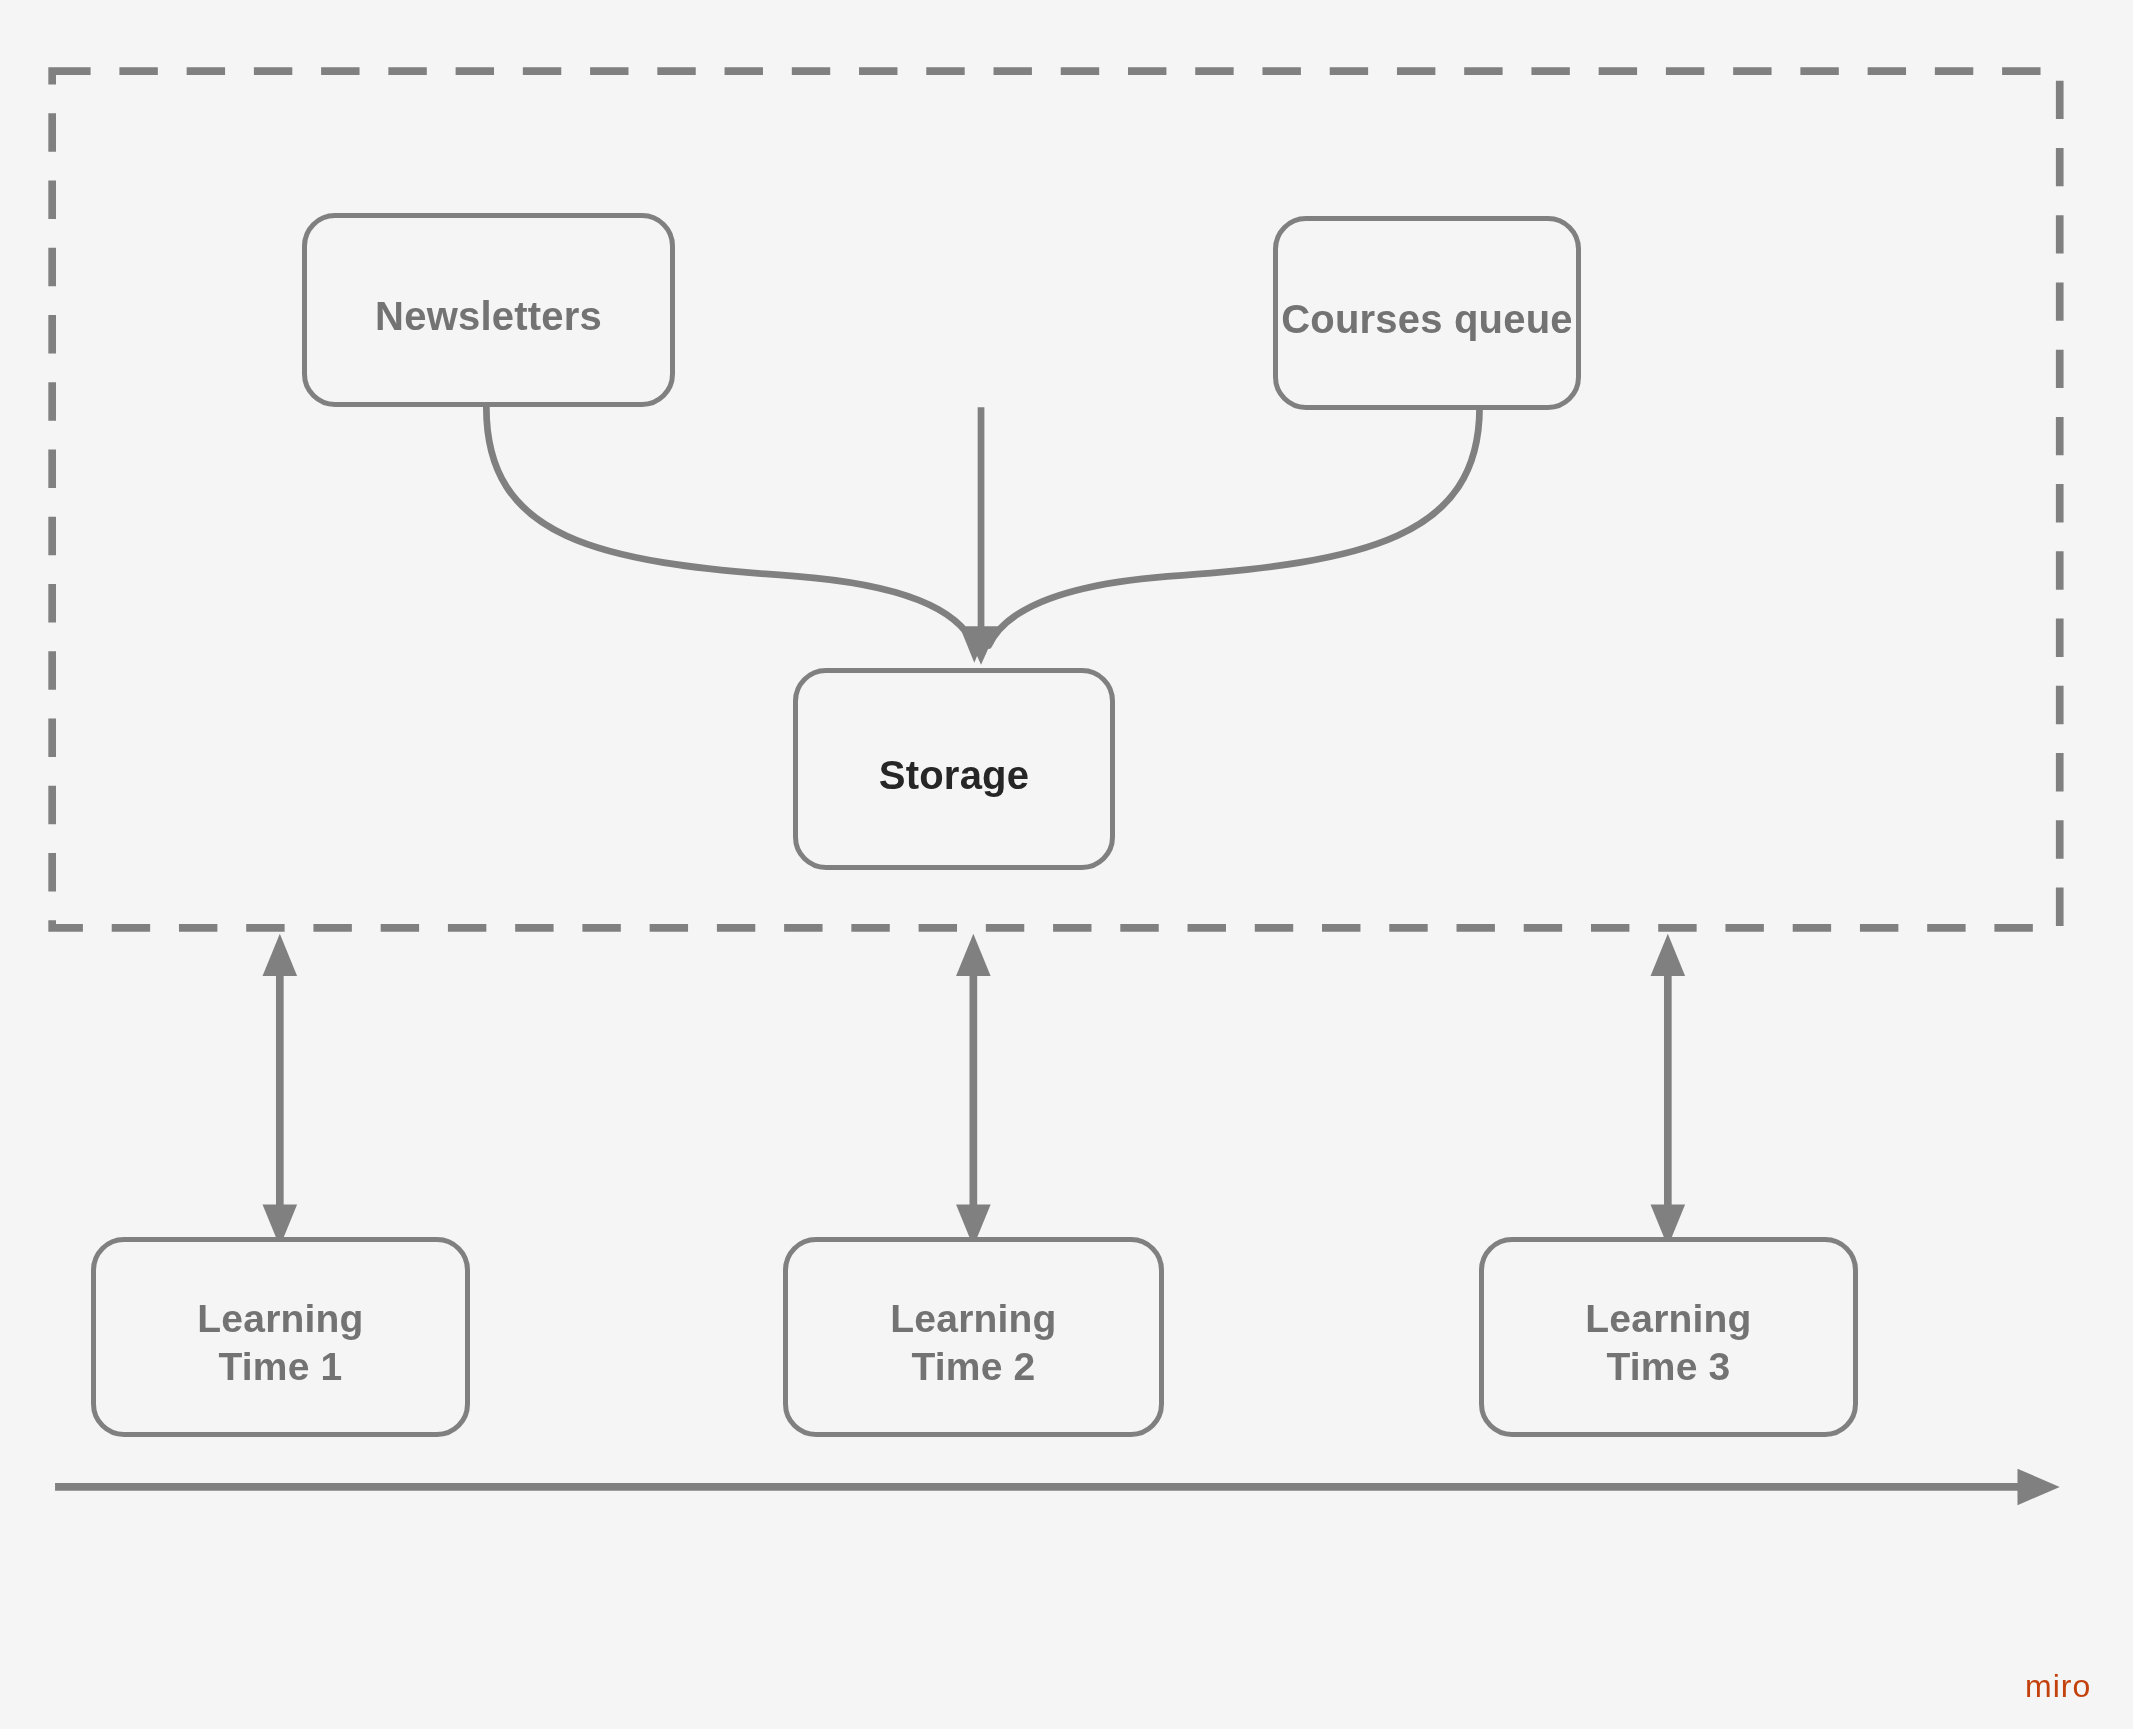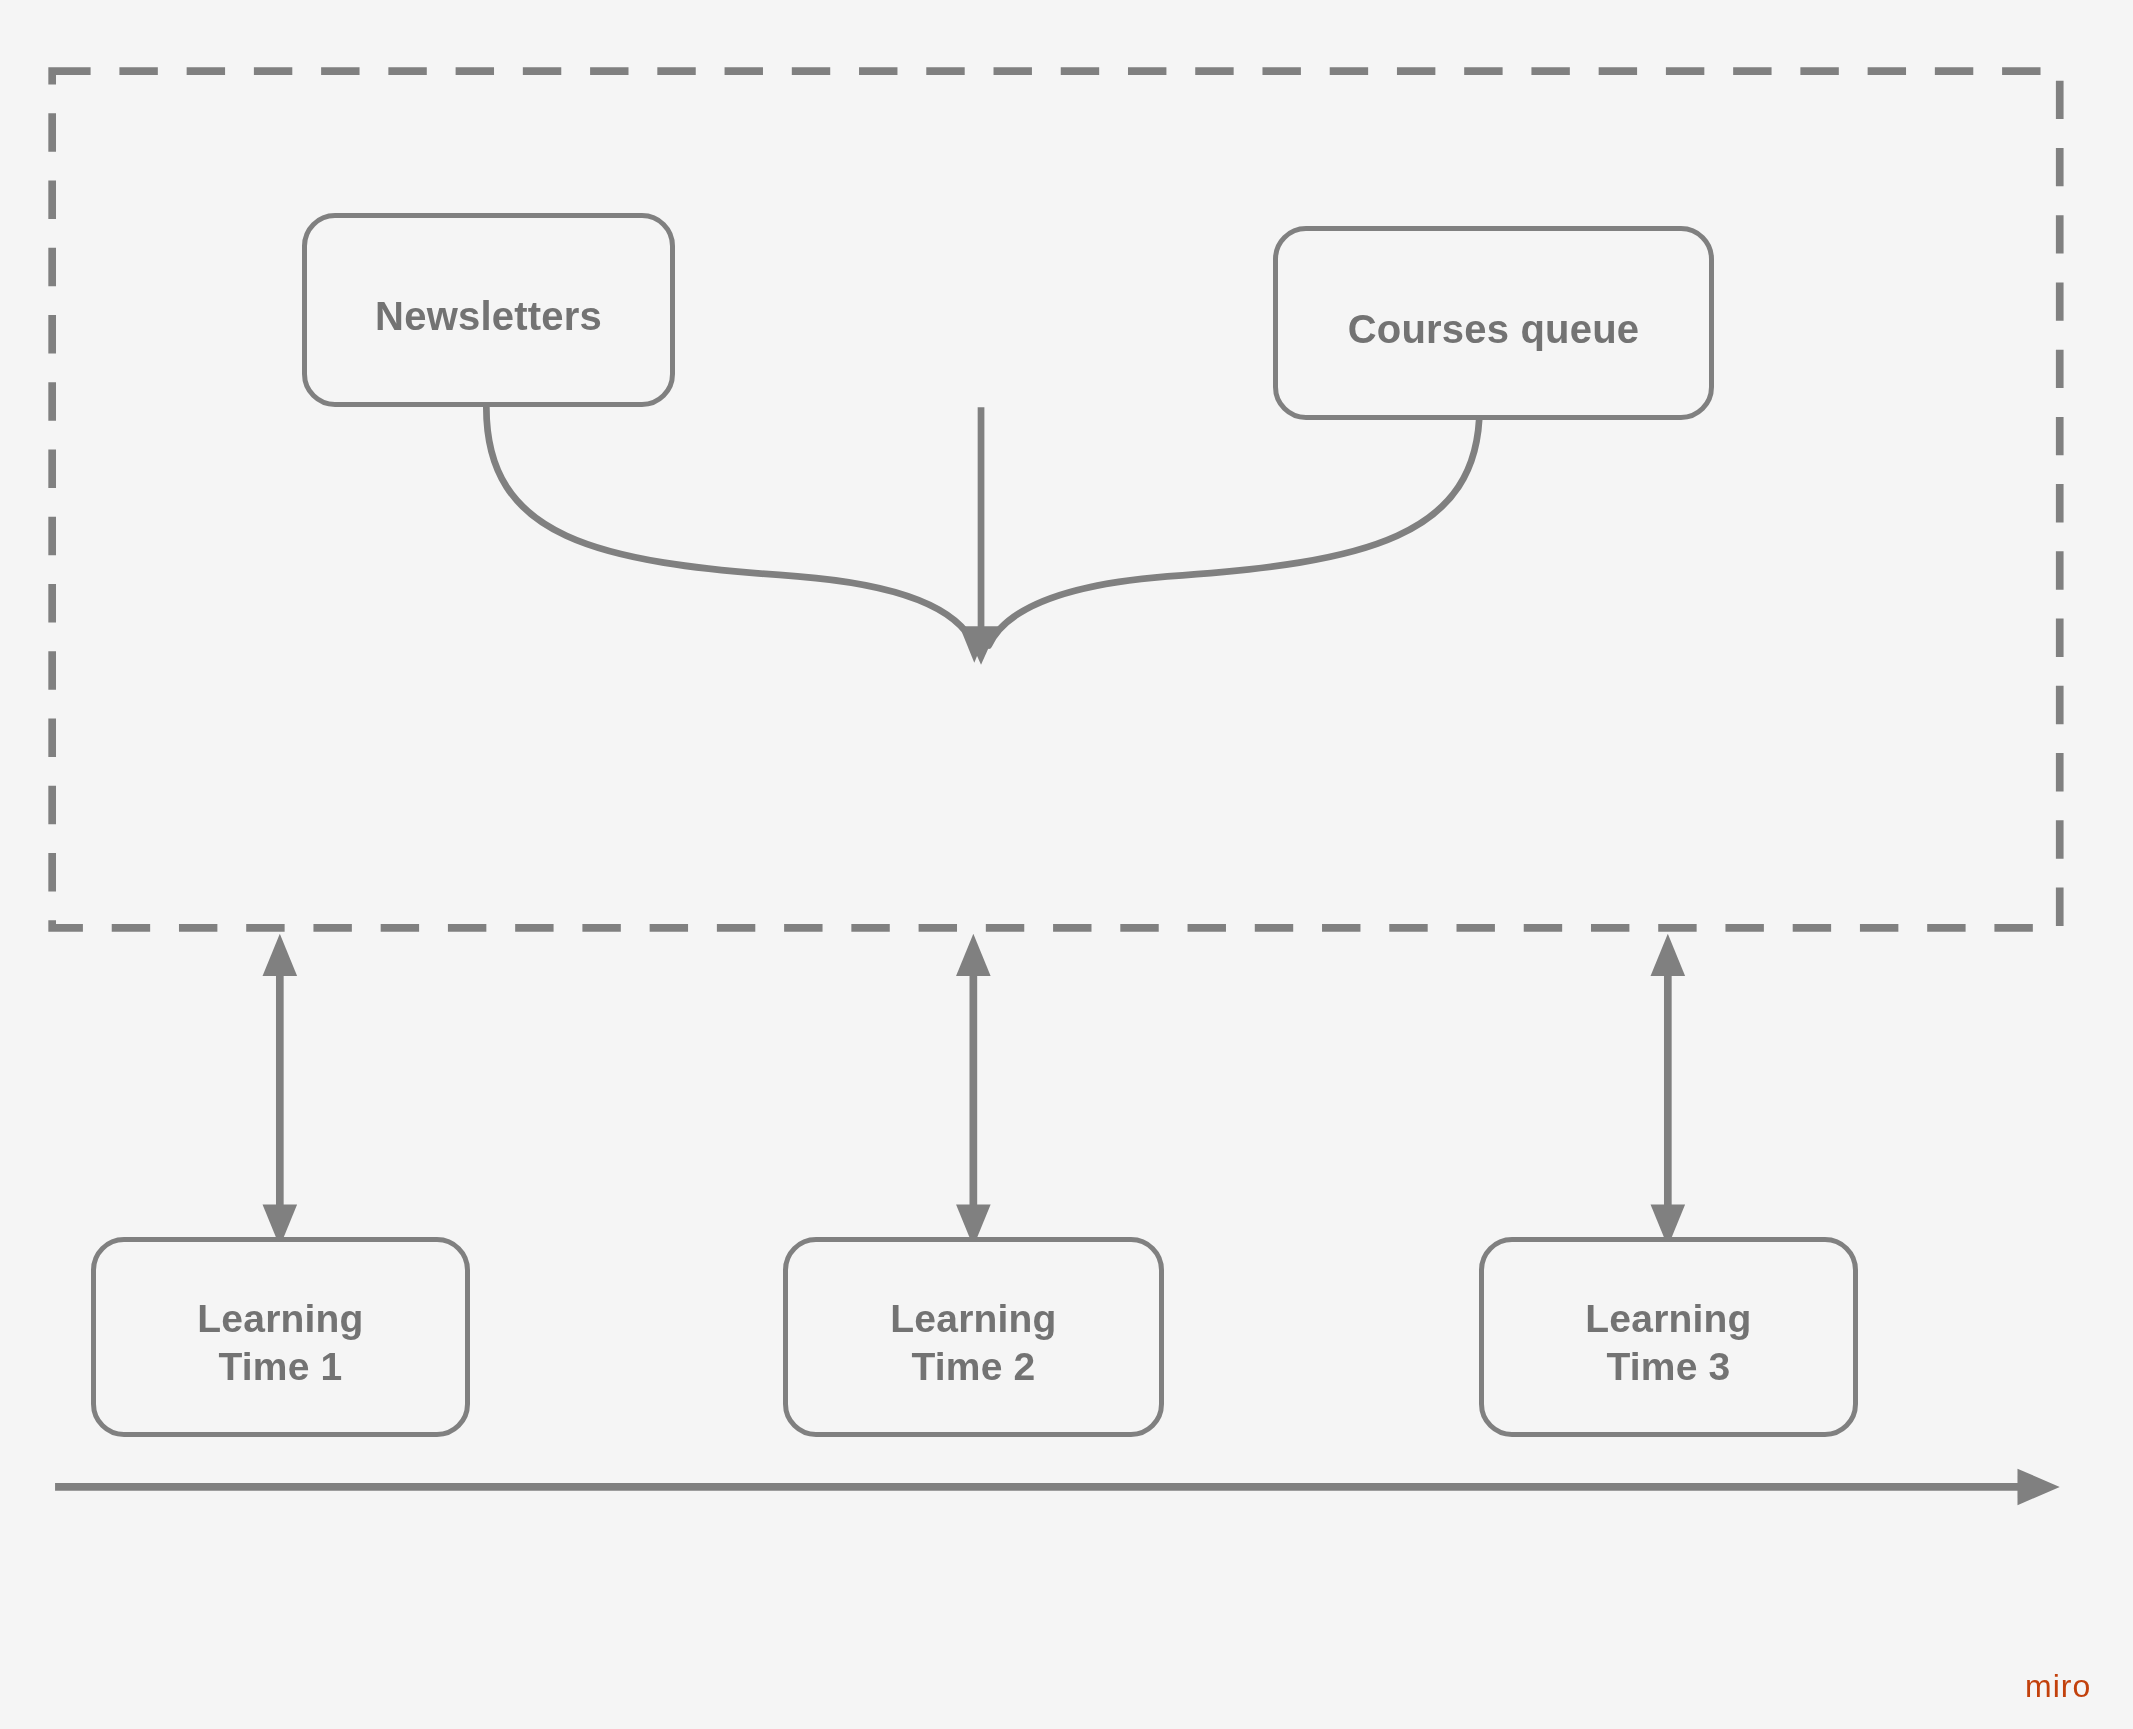--- a/index.html
+++ b/index.html
@@ -45,21 +45,21 @@
     color: #262626;
   }
   .node-label.two-line {
     font-size: 39px;
     line-height: 1.22;
     white-space: pre-line;
   }
   
   #node-newsletters { left: 302px; top: 213px; width: 373px; height: 194px; }
   #node-booklists   { left: 802px; top: 213px; width: 368px; height: 194px; }
-  #node-coursesqueue{ left: 1273px; top: 226px; width: 441px; height: 194px; }
+  #node-coursesqueue{ left: 1273px; top: 216px; width: 308px; height: 194px; }
   
   #node-storage { left: 793px; top: 668px; width: 322px; height: 202px; }
   
   #node-lt1 { left: 91px;  top: 1237px; width: 379px; height: 200px; }
   #node-lt2 { left: 783px; top: 1237px; width: 381px; height: 200px; }
   #node-lt3 { left: 1479px;top: 1237px; width: 379px; height: 200px; }
 
   #pipeline-caption {
     position: absolute;
     left: 1362px;
@@ -151,20 +151,23 @@
 
   <div class="node" id="node-newsletters">
     <span class="node-label">Newsletters</span>
   </div>
 
 
   <div class="node" id="node-coursesqueue">
     <span class="node-label">Courses queue</span>
   </div>
 
+  <div class="node" id="node-storage">
+    <span class="node-label dark">Storage</span>
+  </div>
 
   <div class="node" id="node-lt1">
     <span class="node-label two-line">Learning
 Time 1</span>
   </div>
 
   <div class="node" id="node-lt2">
     <span class="node-label two-line">Learning
 Time 2</span>
   </div>

